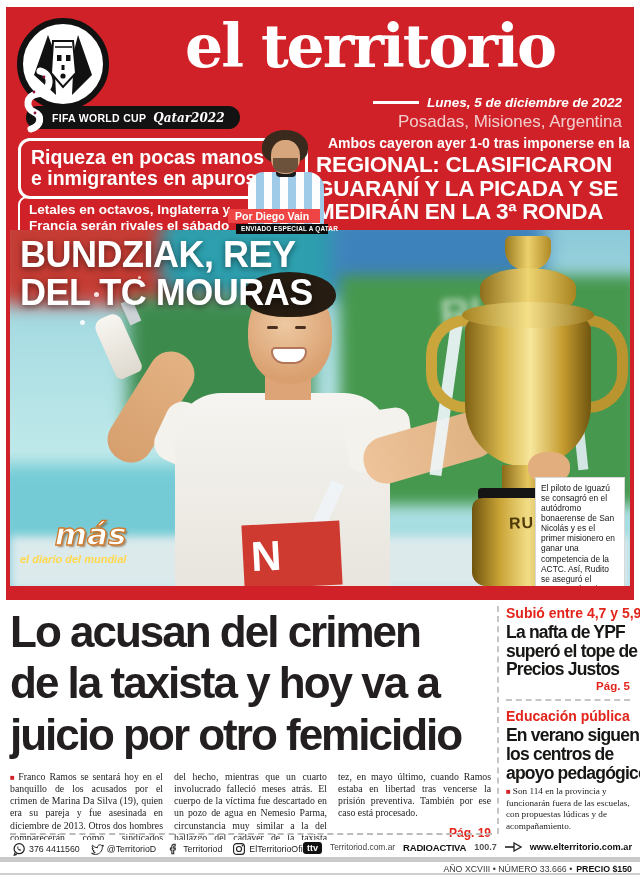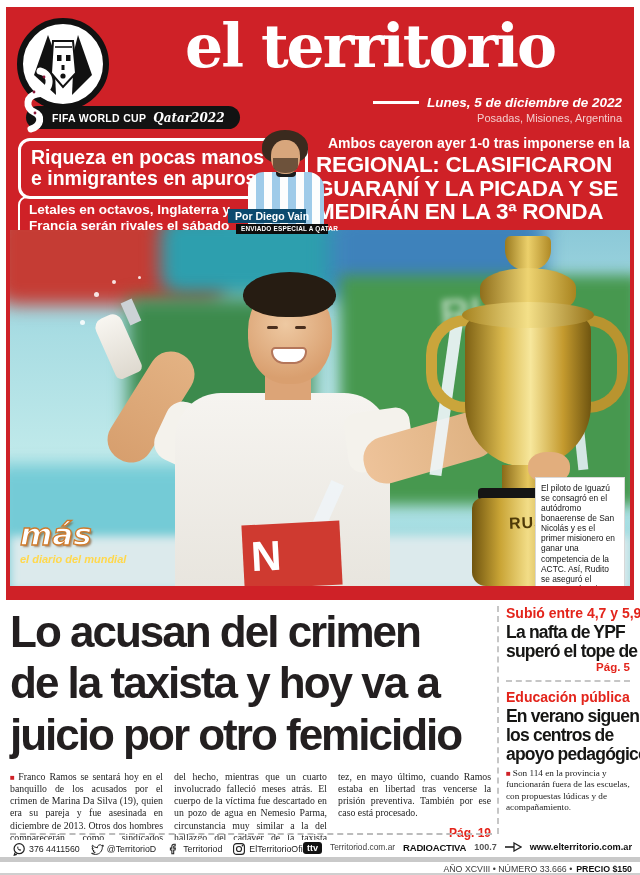--- a/index.html
+++ b/index.html
@@ -17,38 +17,38 @@
   .fifa-label { color:#fff; font-weight:bold; font-size:10.5px; letter-spacing:.3px; }
   .qatar-label { color:#fff; font-family:"DejaVu Serif", serif; font-style:italic; font-weight:bold; font-size:12px; }
 
   .masthead-title { left:100px; top:4px; width:528px; text-align:center; color:#fff;
                     font-family:"DejaVu Serif", serif; font-weight:bold; font-size:60px; letter-spacing:-2px; white-space:nowrap; }
 
   .dateline { right:12px; top:88px; text-align:right; color:#fff; }
   .date-row { display:flex; align-items:center; justify-content:flex-end; gap:8px; }
   .date-dash { width:46px; height:3px; background:#fff; }
   .date-text { font-size:13.5px; font-weight:bold; font-style:italic; white-space:nowrap; }
-  .place-text { font-size:11px; color:#f3cdcd; margin-top:2px; }
+  .place-text { font-size:17px; color:#f3cdcd; margin-top:2px; }
 
   
   .promo-box1 { left:12px; top:131px; width:290px; border:3px solid #fff; border-radius:12px;
                 padding:6px 10px; color:#fff; font-weight:800; font-size:19.5px; line-height:1.1; }
   .promo-box2 { left:12px; top:189px; width:240px; border:2px solid #fff; border-radius:9px;
                 padding:4px 9px; color:#fff; font-weight:800; font-size:13.5px; line-height:1.15; }
   .promo-line { display:block; white-space:nowrap; }
 
   .journalist { left:240px; top:123px; width:80px; height:103px; z-index:2; }
   .journalist > div { position:absolute; }
   .j-hair { left:16px; top:0; width:46px; height:34px; background:#3a2a1e; border-radius:50% 50% 42% 42%; }
   .j-face { left:25px; top:10px; width:29px; height:34px; background:#d8a67c; border-radius:46%; }
   .j-beard { left:27px; top:28px; width:25px; height:15px; background:#4a3526; border-radius:0 0 48% 48%; opacity:.75; }
   .j-jersey { left:2px; top:42px; width:76px; height:61px; border-radius:16px 16px 0 0;
               background:repeating-linear-gradient(90deg,#fdfdfd 0 8px,#9fcbe9 8px 16px); }
   .j-collar { left:30px; top:42px; width:20px; height:5px; background:#1c1c1c; border-radius:0 0 4px 4px; }
-  .byline-badge { left:222px; top:202px; width:78px; height:14px; background:#0c4a6e; color:#fff;
+  .byline-badge { left:222px; top:202px; width:92px; height:14px; background:#ef4444; color:#fff;
                   font-size:10.5px; font-weight:bold; line-height:14px; padding-left:7px; z-index:3; white-space:nowrap; }
   .byline-role  { left:230px; top:217px; width:92px; height:10px; background:#0d0d0d; color:#fff;
                   font-size:6.4px; font-weight:bold; line-height:10px; padding-left:5px; letter-spacing:.2px; z-index:3; white-space:nowrap; }
 
   .reg-kicker { left:322px; top:128px; color:#fff; font-weight:800; font-size:14px; white-space:nowrap; }
   .reg-headline { left:310px; top:146px; width:306px; color:#fff; font-weight:900; font-size:22.5px;
                   line-height:1.05; letter-spacing:-.3px; }
 
   
   .photo { left:4px; top:223px; width:620px; height:356px; overflow:hidden;
@@ -112,21 +112,21 @@
 
   .ph-headline { left:10px; top:6px; z-index:9; color:#fff; font-weight:900; font-size:36px;
                  line-height:1.06; letter-spacing:-.5px; text-shadow:0 2px 6px rgba(0,0,0,.5); }
   .ph-line { display:block; white-space:nowrap; }
 
   .photo-caption { right:6px; top:248px; width:88px; background:#fff; padding:5px; z-index:10;
                    font-size:8.4px; line-height:1.2; color:#141414; box-shadow:0 0 0 1px #d8d8d8; }
 
   .mas-logo { left:10px; top:286px; z-index:10; }
   .mas-word { font-family:"DejaVu Sans", sans-serif; font-style:italic; font-weight:900; font-size:31px; color:#fff;
-              -webkit-text-stroke:1.3px #cf7a2a; text-shadow:2px 2px 2px rgba(120,60,10,.55); }
+              -webkit-text-stroke:1.3px #cf7a2a; text-shadow:2px 2px 2px rgba(120,60,10,.55);text-align:right; }
   .mas-tag { font-style:italic; font-weight:bold; font-size:11px; color:#ffd84d; margin-top:1px; }
 
   
   .main { position:absolute; left:0; top:600px; width:640px; height:240px; background:#fff; }
   .main > * { position:absolute; }
   .lead-headline { left:10px; top:6px; color:#231f20; font-weight:800; font-size:44px;
                    letter-spacing:-2px; line-height:1.17; }
   .lead-hline { display:block; white-space:nowrap; }
   .lead-body { left:10px; top:171px; width:482px; display:flex; gap:11px;
                font-family:"Liberation Serif", serif; font-size:9.8px; line-height:1.24; color:#222; }
@@ -275,20 +275,24 @@
       <div class="trophy-lid"></div>
       <div class="trophy-bowl"></div>
       <div class="trophy-rim"></div>
       <div class="trophy-stem"></div>
       <div class="trophy-band"></div>
       <div class="trophy-base">
         <span class="base-text">RUS</span>
       </div>
       <div class="hand-right"></div>
 
+      <div class="ph-headline">
+        <span class="ph-line">BUNDZIAK, REY</span>
+        <span class="ph-line">DEL TC MOURAS</span>
+      </div>
 
       <div class="photo-caption">El piloto de Iguazú se consagró en el autódromo bonaerense de San Nicolás y es el primer misionero en ganar una competencia de la ACTC. Así, Rudito se aseguró el ascenso al Turismo Carretera, aunque en 2023 correrá en TC Pista.</div>
 
       <div class="mas-logo">
         <div class="mas-word">más</div>
         <div class="mas-tag">el diario del mundial</div>
       </div>
     </div>
   </div>
 
@@ -314,20 +318,21 @@
 
     <div class="lead-divider"></div>
     <div class="vsep"></div>
 
     <div class="sidebar">
       <div class="sb-item">
         <div class="sb-kicker">Subió entre 4,7 y 5,9%</div>
         <div>
           <span class="sb-hline">La nafta de YPF</span>
           <span class="sb-hline">superó el tope de</span>
+          <span class="sb-hline">Precios Justos</span>
         </div>
         <div class="sb-page">Pág. 5</div>
       </div>
 
       <div class="sb-divider"></div>
 
       <div class="sb-item">
         <div class="sb-kicker">Educación pública</div>
         <div>
           <span class="sb-hline">En verano siguen</span>

